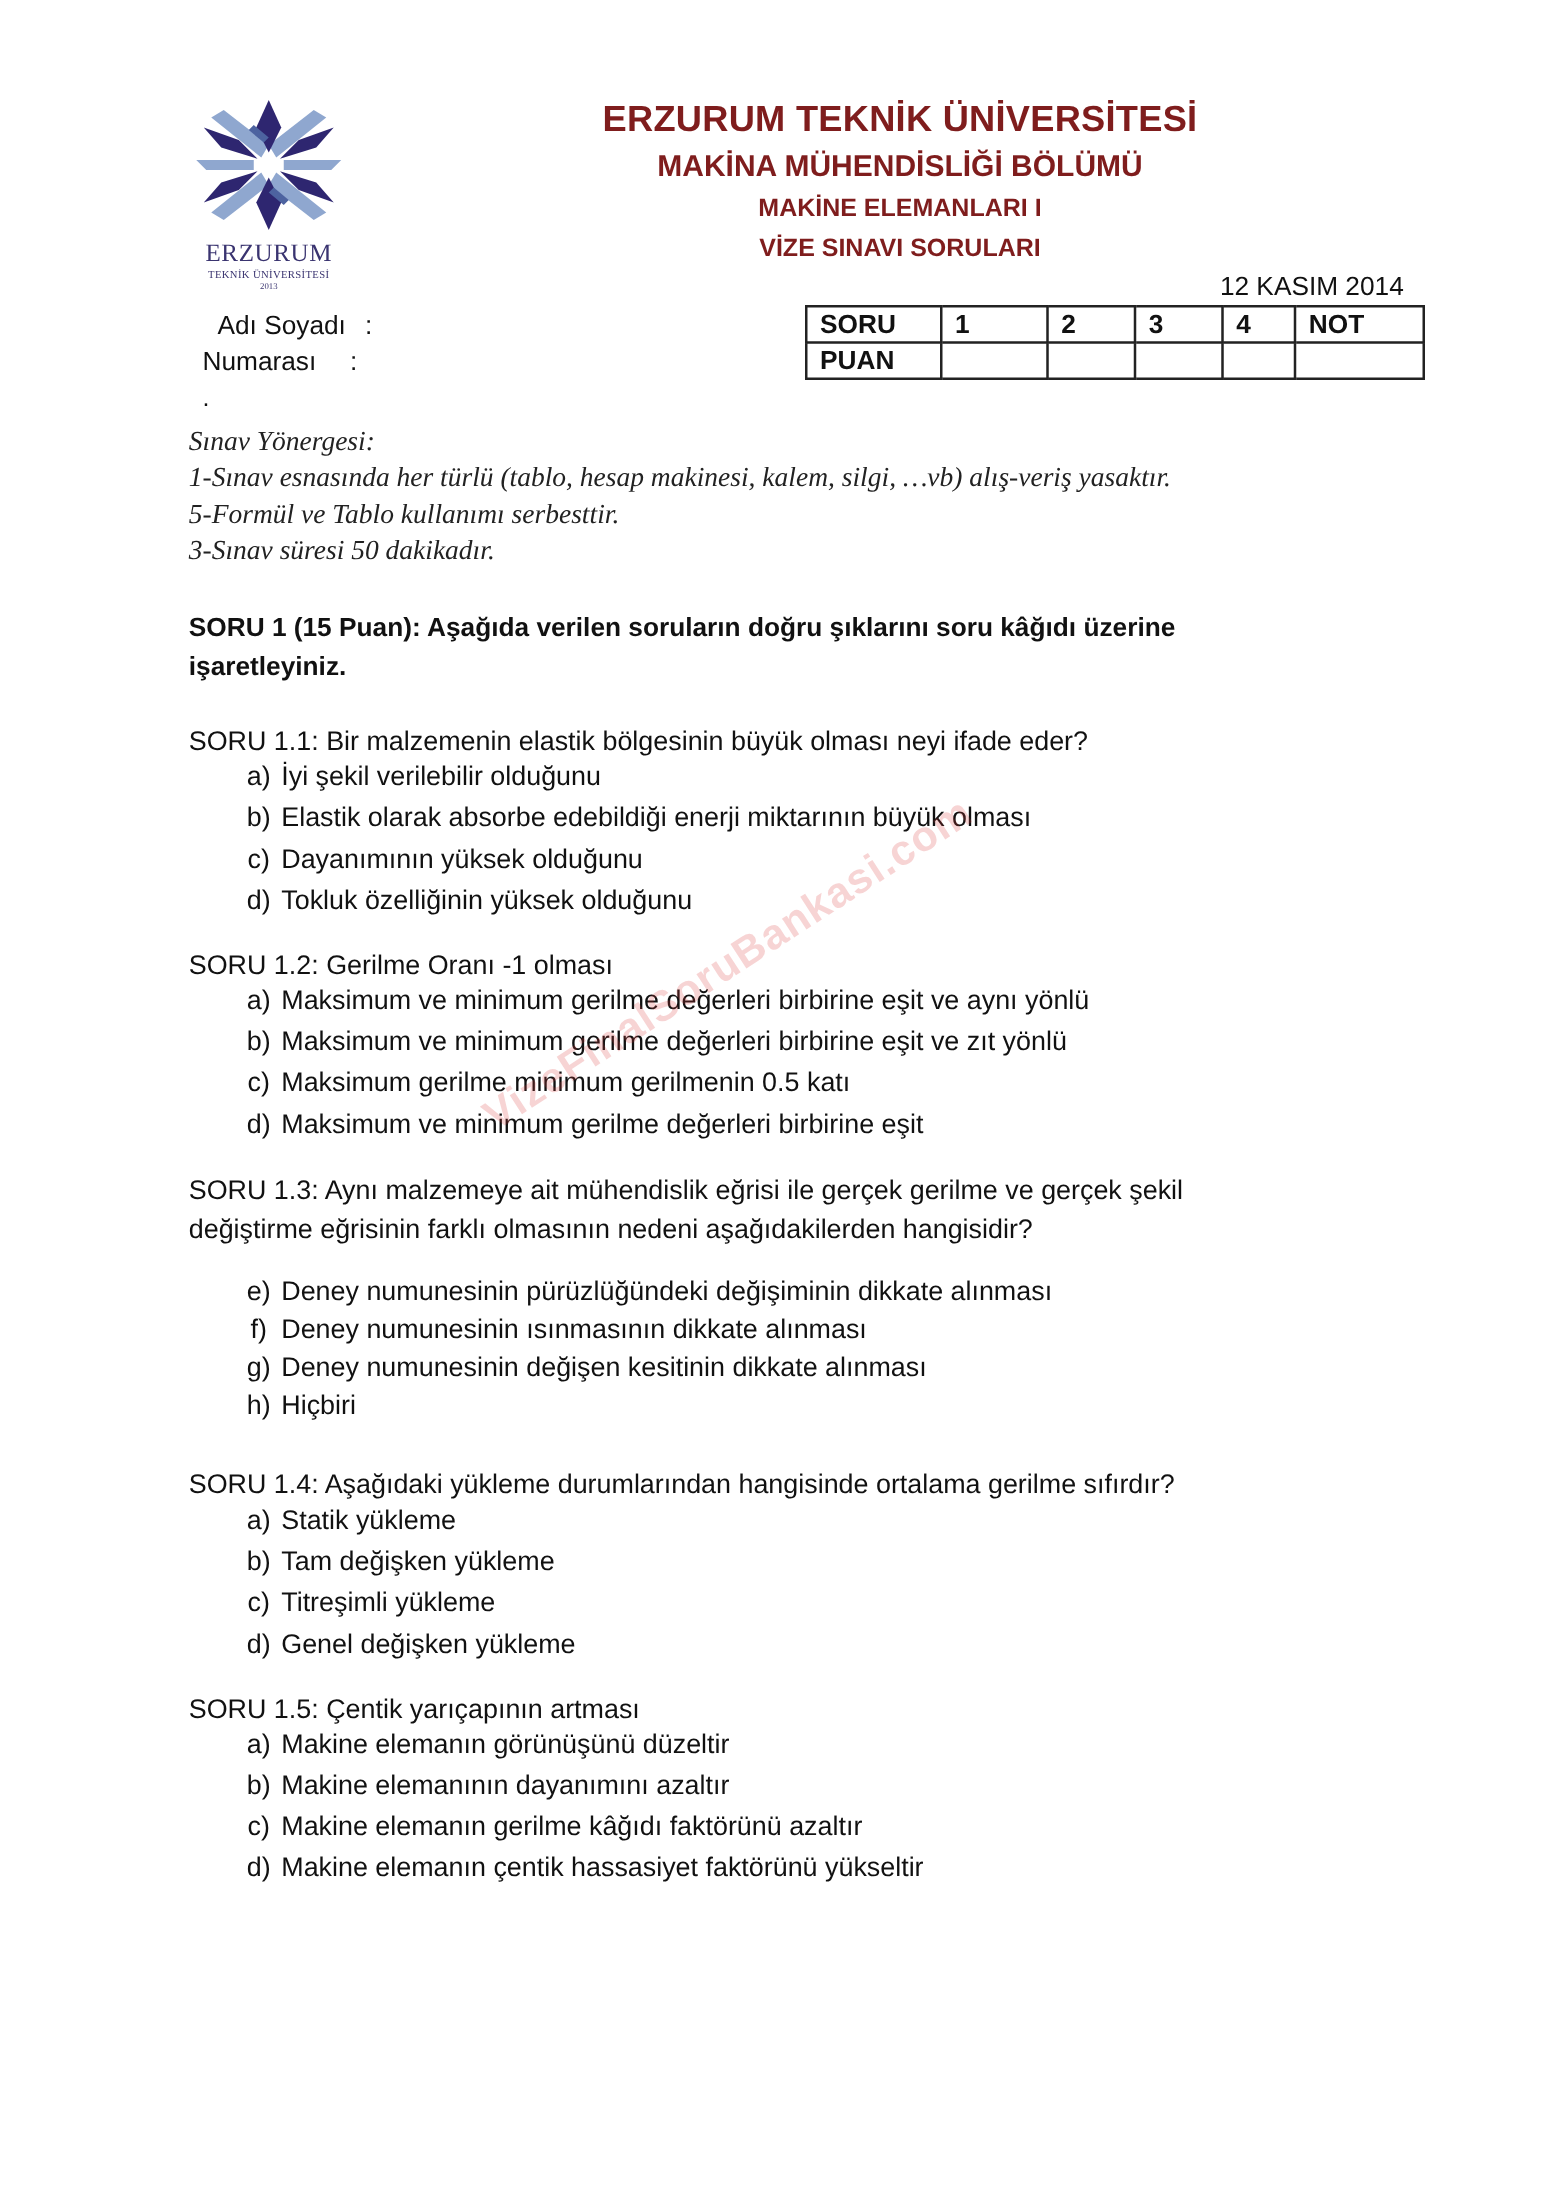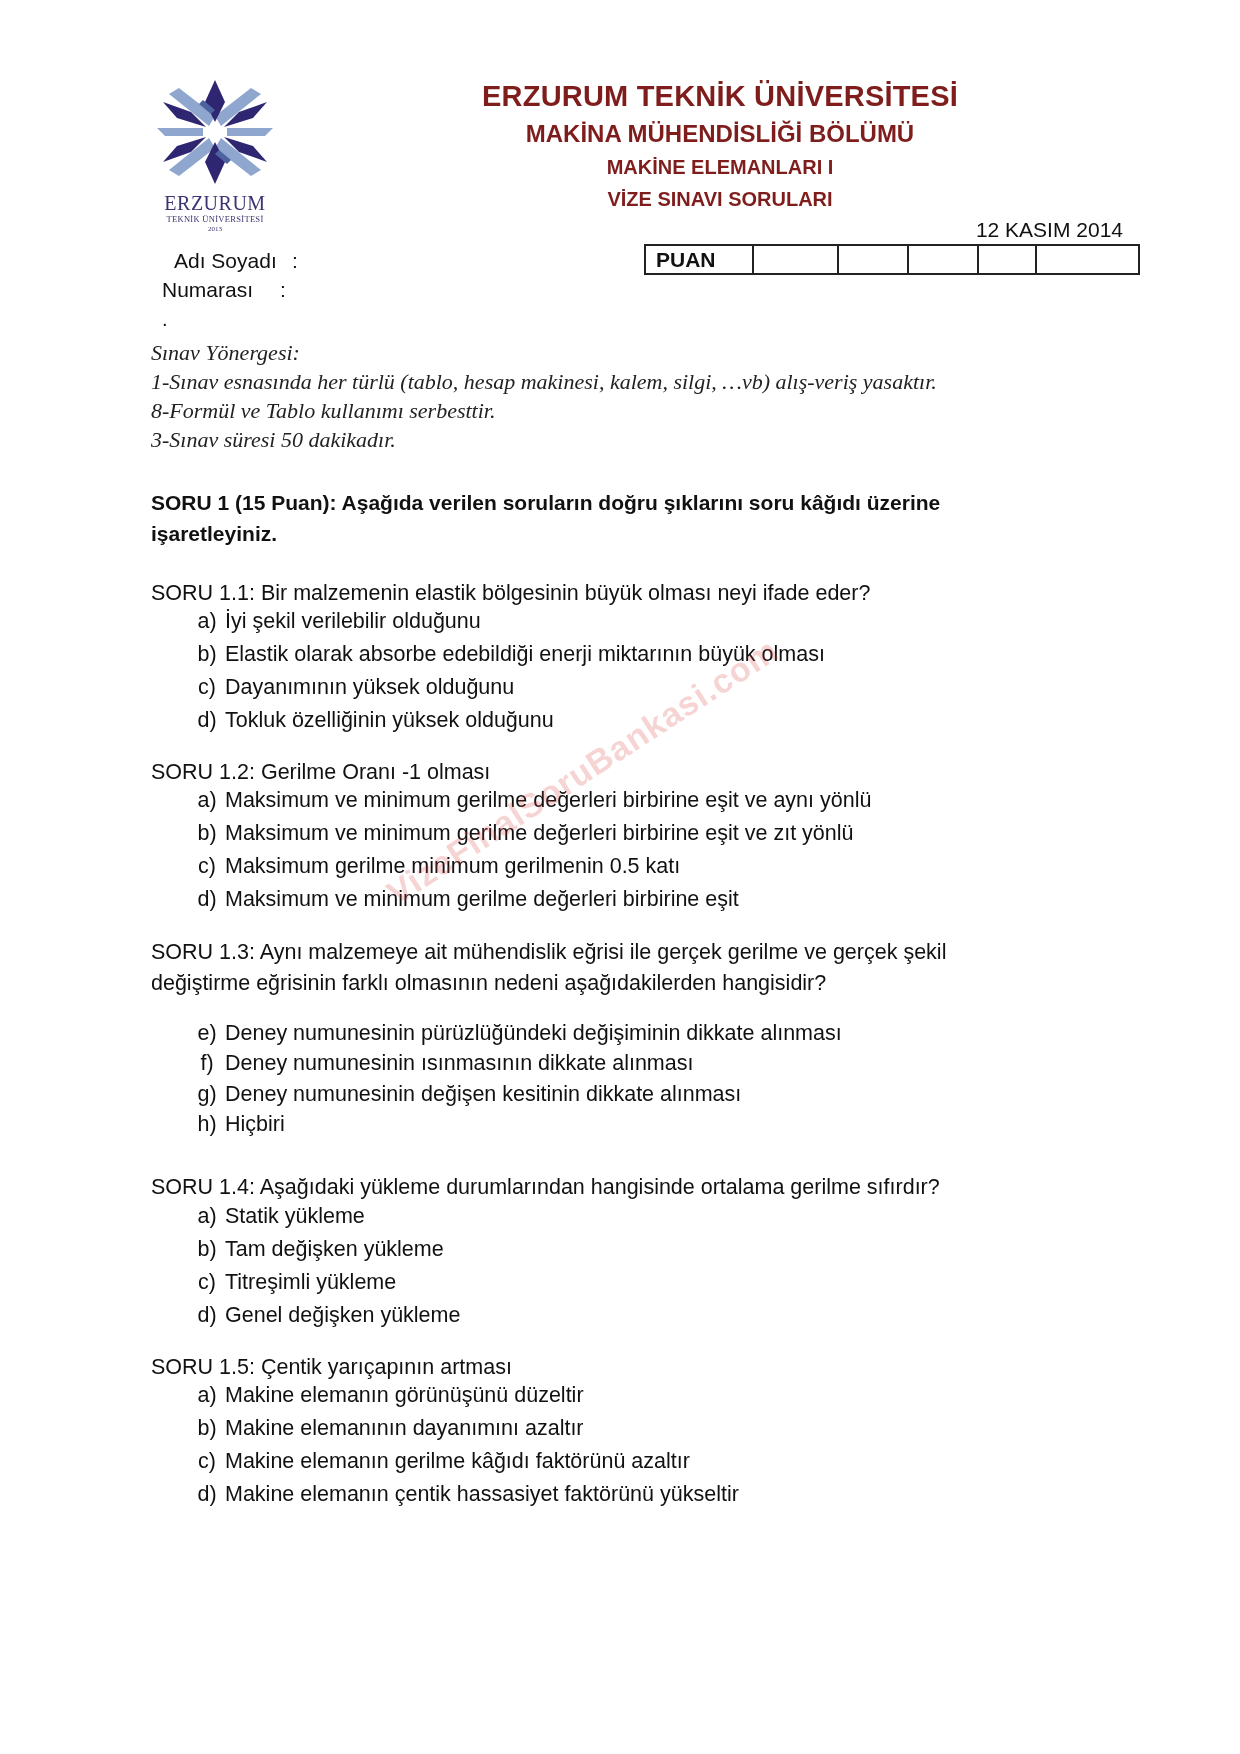--- a/index.html
+++ b/index.html
@@ -85,34 +85,42 @@
   <span class="colon">:</span>
 </div>
 <div class="abs field f2">
   <span>Numarası</span>
   <span class="colon">:</span>
 </div>
 <div class="abs dot">.</div>
 
 <table class="score">
   <tbody>
+      <tr>
+    <td class="c0">SORU</td>
+    <td class="c1">1</td>
+    <td class="c2">2</td>
+    <td class="c3">3</td>
+    <td class="c4">4</td>
+    <td class="c5">NOT</td>
+  </tr>
   <tr>
     <td class="c0">PUAN</td>
     <td class="c1"></td>
     <td class="c2"></td>
     <td class="c3"></td>
     <td class="c4"></td>
     <td class="c5"></td>
   </tr>
 </tbody>
   </table>
 
 <div class="abs ins ins0">Sınav Yönergesi:</div>
 <div class="abs ins ins1">1-Sınav esnasında her türlü (tablo, hesap makinesi, kalem, silgi, …vb) alış-veriş yasaktır.</div>
-<div class="abs ins ins2">8-Formül ve Tablo kullanımı serbesttir.</div>
+<div class="abs ins ins2">5-Formül ve Tablo kullanımı serbesttir.</div>
 <div class="abs ins ins3">3-Sınav süresi 50 dakikadır.</div>
 
 <div class="abs q-head">SORU 1 (15 Puan): Aşağıda verilen soruların doğru şıklarını soru kâğıdı üzerine işaretleyiniz.</div>
 
 <div class="abs q" style="top:578px">SORU 1.1: Bir malzemenin elastik bölgesinin büyük olması neyi ifade eder?</div>
 <div class="opts" style="top:609px">
   <div class="opt" style="top:0"><span class="lt">a)</span><span>İyi şekil verilebilir olduğunu</span></div>
   <div class="opt" style="top:33px"><span class="lt">b)</span><span>Elastik olarak absorbe edebildiği enerji miktarının büyük olması</span></div>
   <div class="opt" style="top:66px"><span class="lt">c)</span><span>Dayanımının yüksek olduğunu</span></div>
   <div class="opt" style="top:99px"><span class="lt">d)</span><span>Tokluk özelliğinin yüksek olduğunu</span></div>

